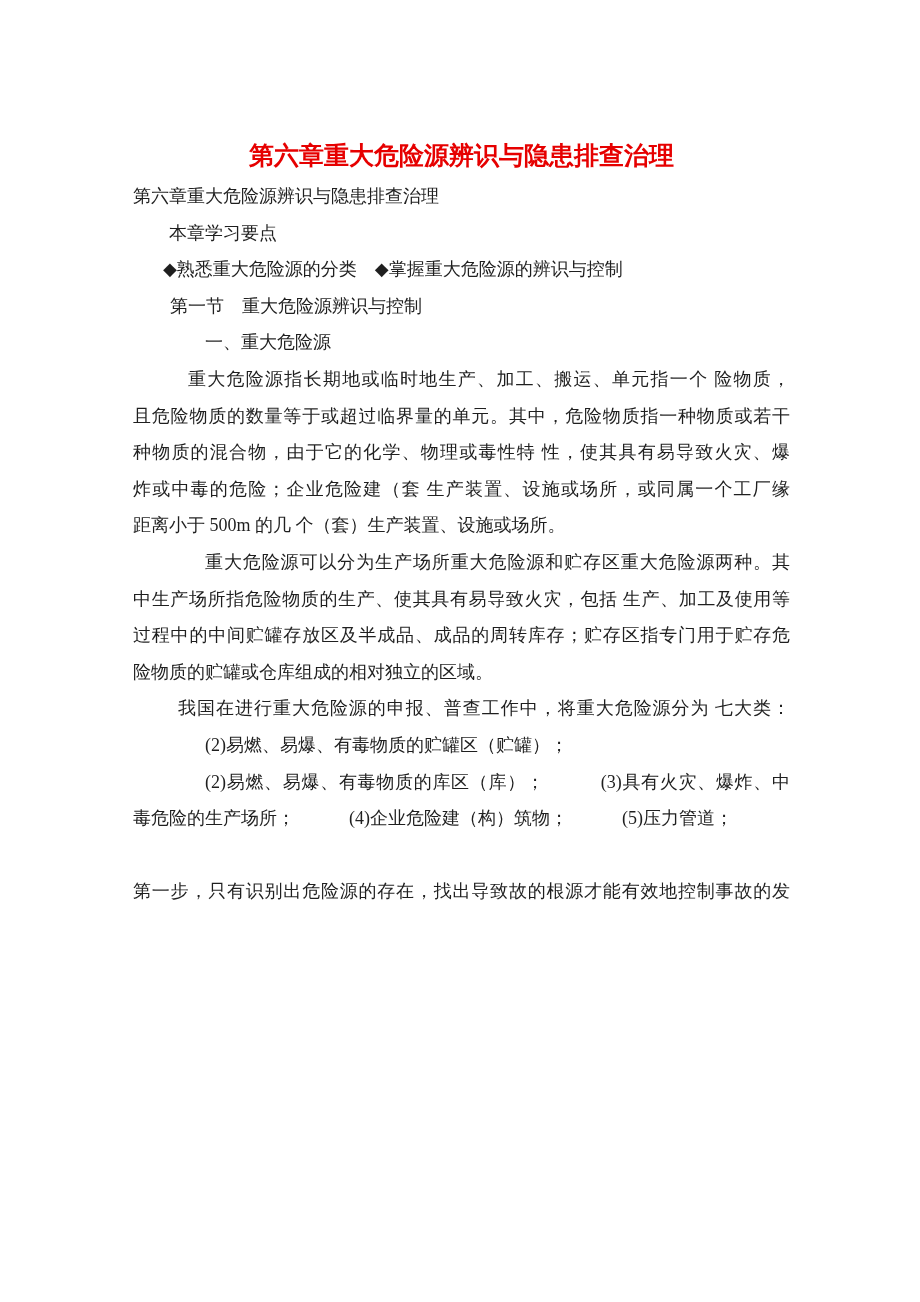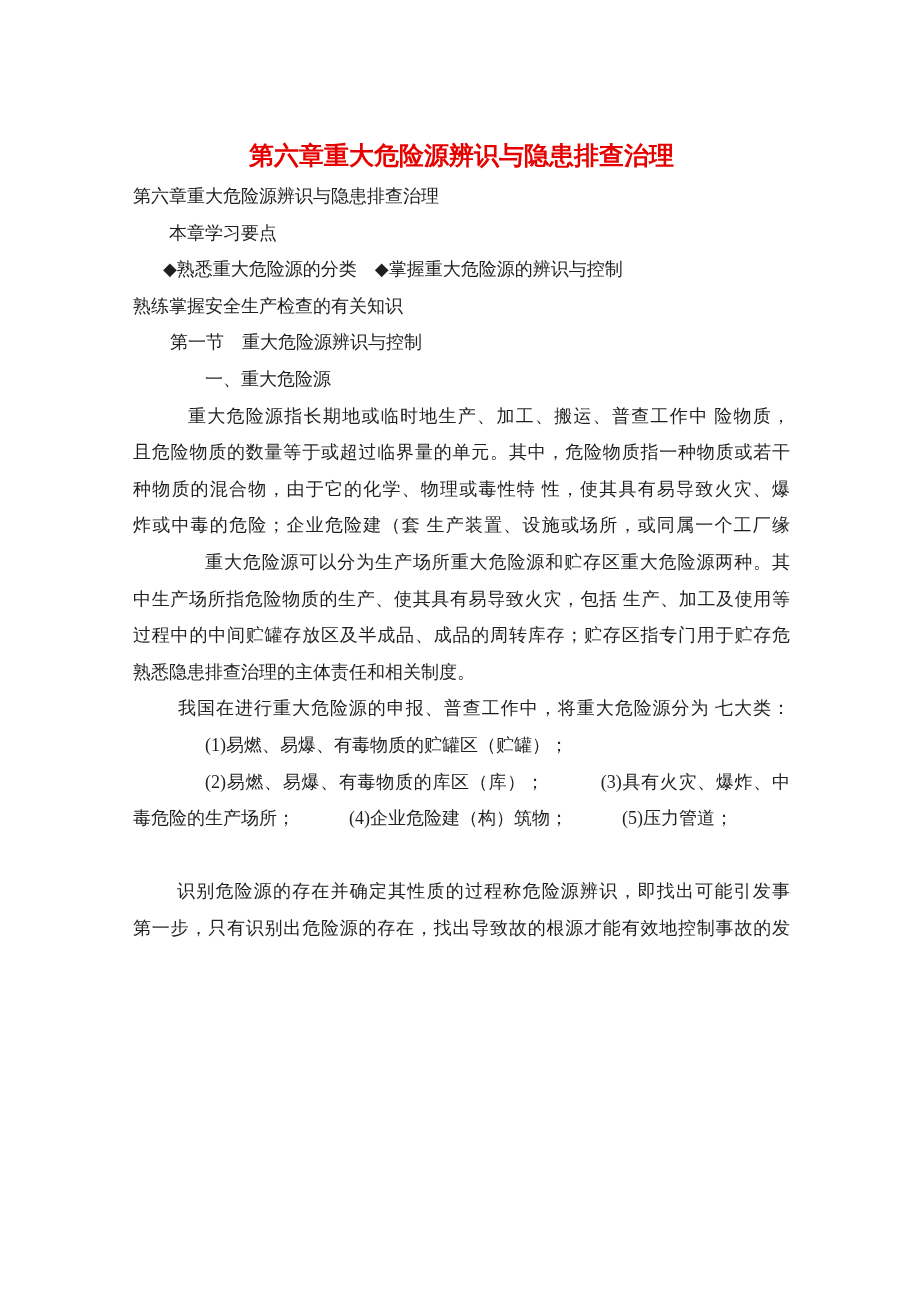--- a/index.html
+++ b/index.html
@@ -48,32 +48,31 @@
 </style>
 </head>
 <body>
 
 <div class="page">
   <div class="doc-body">
       <div class="line chapter-title">第六章重大危险源辨识与隐患排查治理</div>
       <div class="line">第六章重大危险源辨识与隐患排查治理</div>
       <div class="line" style="padding-left: 36px;">本章学习要点</div>
       <div class="line" style="padding-left: 30px;">◆熟悉重大危险源的分类　◆掌握重大危险源的辨识与控制</div>
-      <div class="line">熟练掌握安全生产检查的有关知识</div>
       <div class="line" style="padding-left: 37px;">第一节　重大危险源辨识与控制</div>
       <div class="line" style="padding-left: 72px;">一、重大危险源</div>
-      <div class="line fill" style="padding-left: 55px;">重大危险源指长期地或临时地生产、加工、搬运、普查工作中 险物质，</div>
+      <div class="line fill" style="padding-left: 55px;">重大危险源指长期地或临时地生产、加工、搬运、单元指一个 险物质，</div>
       <div class="line fill">且危险物质的数量等于或超过临界量的单元。其中，危险物质指一种物质或若干</div>
       <div class="line fill">种物质的混合物，由于它的化学、物理或毒性特 性，使其具有易导致火灾、爆</div>
       <div class="line fill">炸或中毒的危险；企业危险建（套 生产装置、设施或场所，或同属一个工厂缘</div>
+      <div class="line">距离小于 500m 的几 个（套）生产装置、设施或场所。</div>
       <div class="line fill" style="padding-left: 72px;">重大危险源可以分为生产场所重大危险源和贮存区重大危险源两种。其</div>
       <div class="line fill">中生产场所指危险物质的生产、使其具有易导致火灾，包括 生产、加工及使用等</div>
       <div class="line fill">过程中的中间贮罐存放区及半成品、成品的周转库存；贮存区指专门用于贮存危</div>
-      <div class="line">熟悉隐患排查治理的主体责任和相关制度。</div>
+      <div class="line">险物质的贮罐或仓库组成的相对独立的区域。</div>
       <div class="line fill" style="padding-left: 45px;">我国在进行重大危险源的申报、普查工作中，将重大危险源分为 七大类：</div>
-      <div class="line" style="padding-left: 72px;">(1)易燃、易爆、有毒物质的贮罐区（贮罐）；</div>
+      <div class="line" style="padding-left: 72px;">(2)易燃、易爆、有毒物质的贮罐区（贮罐）；</div>
       <div class="line fill" style="padding-left: 72px;">(2)易燃、易爆、有毒物质的库区（库）；　　　(3)具有火灾、爆炸、中</div>
       <div class="line">毒危险的生产场所；　　　(4)企业危险建（构）筑物；　　　(5)压力管道；</div>
       <div class="line blank"></div>
-      <div class="line fill" style="padding-left: 44px;">识别危险源的存在并确定其性质的过程称危险源辨识，即找出可能引发事</div>
       <div class="line fill">第一步，只有识别出危险源的存在，找出导致故的根源才能有效地控制事故的发</div>
     </div>
 </div>
 
 </body></html>

